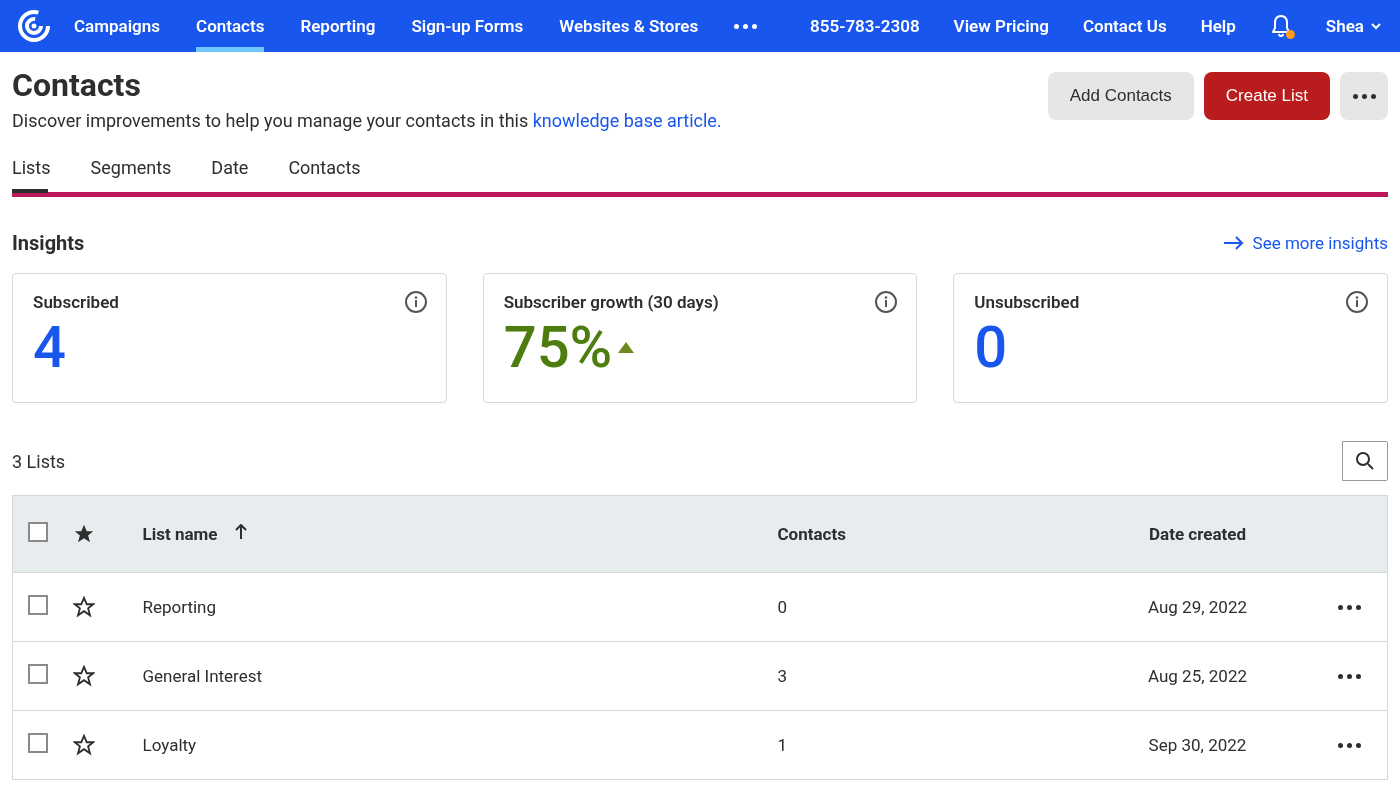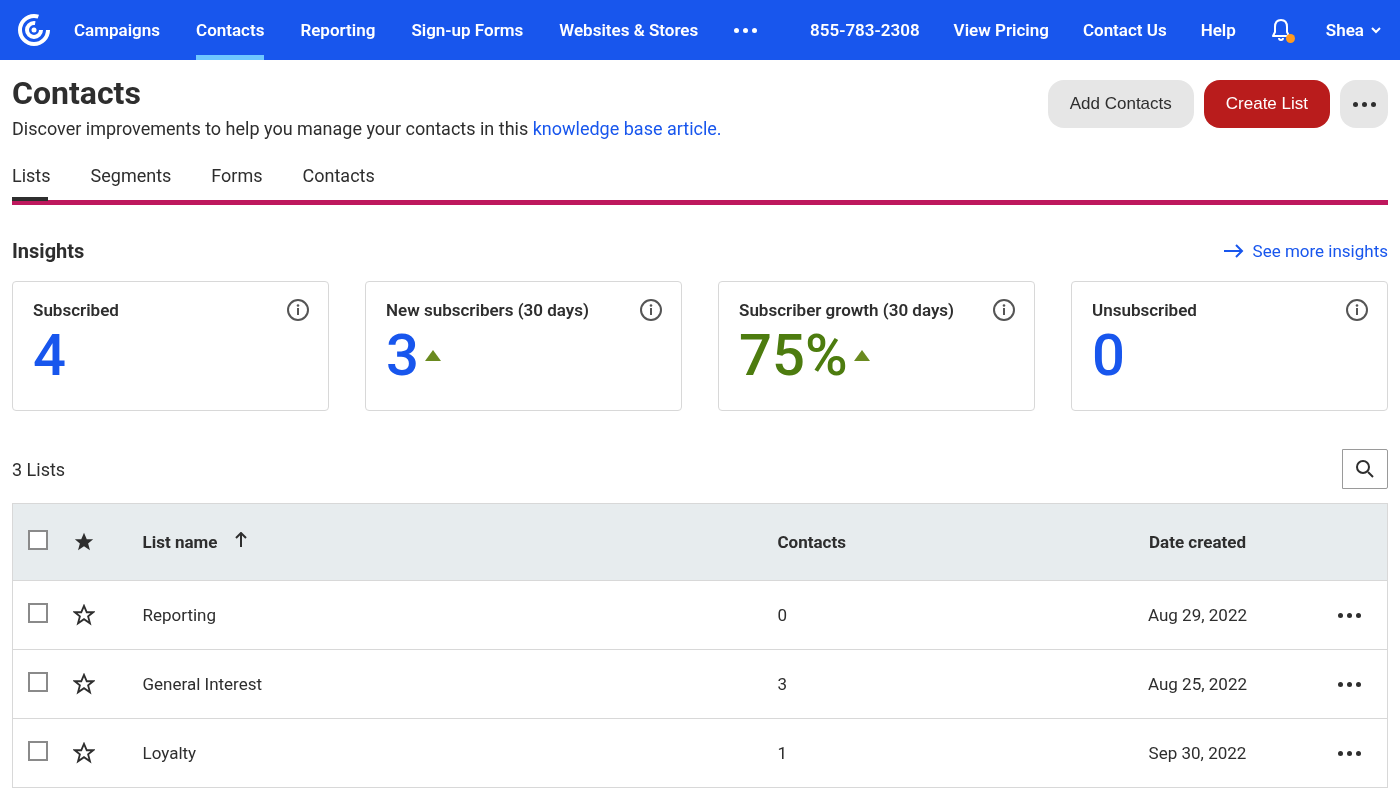--- a/index.html
+++ b/index.html
@@ -1,21 +1,21 @@
 <!DOCTYPE html>
 <html><head>
 <meta charset="utf-8">
 <style>
   * { box-sizing: border-box; margin: 0; padding: 0; }
   body { font-family: -apple-system, BlinkMacSystemFont, "Segoe UI", Roboto, Helvetica, Arial, sans-serif; color: #2e2e2e; background: #fff; }
 
   
   .topnav {
     background: #1856ed;
-    height: 60px;
+    height: 52px;
     display: flex;
     align-items: center;
     padding: 0 18px 0 0;
     color: #fff;
   }
   .logo {
     width: 40px; height: 40px;
     margin: 0 20px 0 14px;
     display: flex; align-items: center; justify-content: center;
   }
@@ -38,21 +38,21 @@
   .bell .dot { position:absolute; bottom:-1px; right:-3px; width:9px; height:9px; background:#ff9a1f; border-radius:50%; }
   .user { display:flex; align-items:center; gap:6px; cursor:pointer; }
 
   
   .page { padding: 14px 12px 30px 12px; }
   .header-row { display:flex; align-items:flex-start; }
   .header-left h1 { font-size: 32px; font-weight: 700; margin-bottom: 6px; color:#2e2e2e; }
   .header-left p { font-size: 18px; color:#2e2e2e; }
   .header-left a { color:#1856ed; text-decoration:none; }
   .header-actions { margin-left:auto; display:flex; gap:10px; padding-top:6px; }
-  .btn { height:48px; padding:0 22px; font-size:17px; font-weight:500; border-radius:16px; border:none; cursor:pointer; display:flex; align-items:center; }
+  .btn { height:48px; padding:0 22px; font-size:17px; font-weight:500; border-radius:8px; border:none; cursor:pointer; display:flex; align-items:center; }
   .btn-grey { background:#e6e6e6; color:#2e2e2e; }
   .btn-blue { background:#b91c1c; color:#fff; }
   .btn-icon { width:48px; justify-content:center; }
   .hdots { display:flex; gap:4px; }
   .hdots span { width:5px; height:5px; background:#2e2e2e; border-radius:50%; }
 
   
   .subtabs { display:flex; gap:40px; margin-top:26px; border-bottom:5px solid #be185d; }
   .subtab { font-size:18px; padding-bottom:14px; cursor:pointer; color:#2e2e2e; }
   .subtab.active { font-weight:400; position:relative; }
@@ -161,21 +161,21 @@
             <span></span>
             <span></span>
           </span>
       </button>
     </div>
   </div>
 
   <div class="subtabs">
     <div class="subtab active">Lists</div>
     <div class="subtab">Segments</div>
-    <div class="subtab">Forms</div>
+    <div class="subtab">Date</div>
     <div class="subtab">Contacts</div>
   </div>
 
   <div class="insights-head">
     <h2>Insights</h2>
     <div class="see-more">
       <svg width="22" height="14" viewBox="0 0 22 14">
           <path d="M1 7 L19 7 M13 1 L19 7 L13 13" fill="none" stroke="#1856ed" stroke-width="2"></path>
         </svg>
       <span>See more insights</span>
@@ -186,31 +186,20 @@
       <div class="card">
         <div class="label">Subscribed</div>
         <div class="info">
           <svg width="24" height="24" viewBox="0 0 24 24">
             <circle cx="12" cy="12" r="10" fill="none" stroke="#555" stroke-width="2"></circle>
             <circle cx="12" cy="7.5" r="1.3" fill="#555"></circle>
             <rect x="11" y="10" width="2" height="7" fill="#555"></rect>
           </svg>
         </div>
         <div class="big blue">4</div>
-      </div>
-      <div class="card">
-        <div class="label">New subscribers (30 days)</div>
-        <div class="info">
-          <svg width="24" height="24" viewBox="0 0 24 24">
-            <circle cx="12" cy="12" r="10" fill="none" stroke="#555" stroke-width="2"></circle>
-            <circle cx="12" cy="7.5" r="1.3" fill="#555"></circle>
-            <rect x="11" y="10" width="2" height="7" fill="#555"></rect>
-          </svg>
-        </div>
-        <div class="big blue">3<span class="uptri"></span></div>
       </div>
       <div class="card">
         <div class="label">Subscriber growth (30 days)</div>
         <div class="info">
           <svg width="24" height="24" viewBox="0 0 24 24">
             <circle cx="12" cy="12" r="10" fill="none" stroke="#555" stroke-width="2"></circle>
             <circle cx="12" cy="7.5" r="1.3" fill="#555"></circle>
             <rect x="11" y="10" width="2" height="7" fill="#555"></rect>
           </svg>
         </div>

